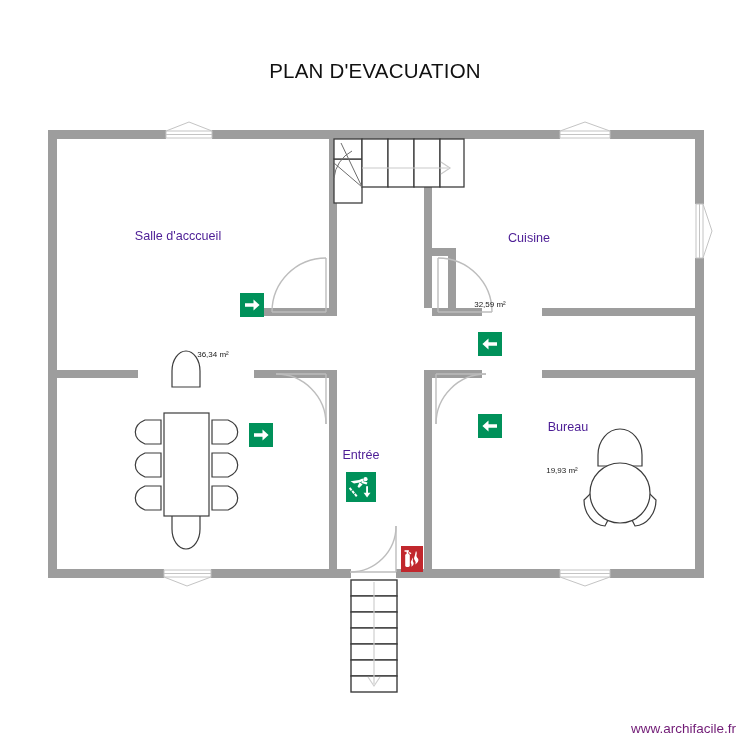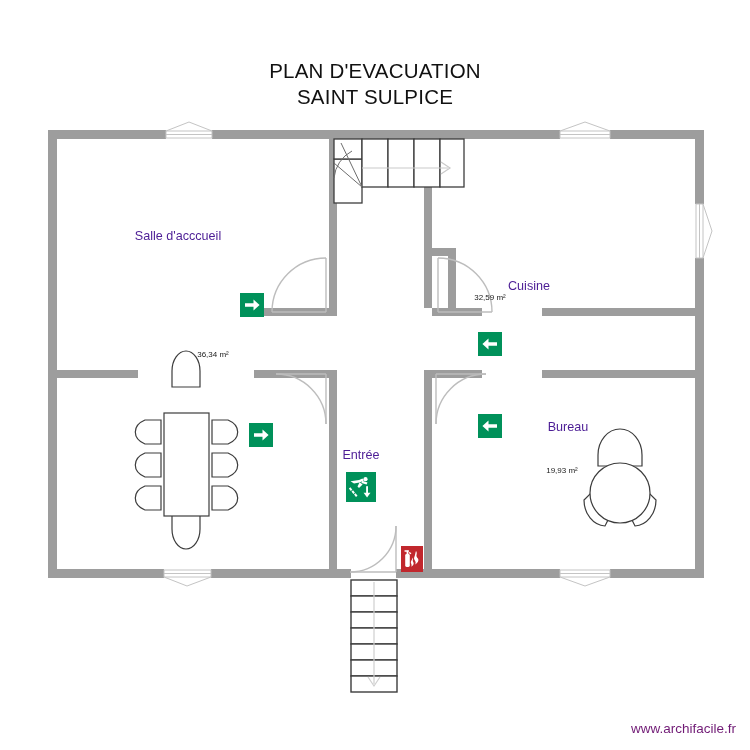--- a/index.html
+++ b/index.html
@@ -81,21 +81,20 @@
     height: 26px;
   }
 </style>
 </head>
 <body>
 
 <div id="plan-root">
 
   <div class="title-block">
     <span class="title-line">PLAN D'EVACUATION</span>
-    <span class="title-line">SAINT SULPICE</span>
   </div>
 
   <svg class="svg-layer" width="750" height="750" viewBox="0 0 750 750">
 
     <g>
 
       <rect x="48" y="130" width="118" height="9" fill="#9d9d9d"></rect>
       <rect x="212" y="130" width="348" height="9" fill="#9d9d9d"></rect>
       <rect x="610" y="130" width="94" height="9" fill="#9d9d9d"></rect>
 
@@ -256,22 +255,22 @@
       <path d="M598 455 A22 26 0 0 1 642 455 L642 466 L598 466 Z"></path>
       <path d="M584 500 A22 26 0 0 0 605 526 L612 512 L592 492 Z"></path>
       <path d="M656 500 A22 26 0 0 1 635 526 L628 512 L648 492 Z"></path>
       <circle cx="620" cy="493" r="30" fill="#ffffff"></circle>
     </g>
   </svg>
 
   <div class="room-label" style="left:178px; top:236px;">Salle d'acccueil</div>
   <div class="room-area" style="left:193px; top:354px;margin-left:20px;">36,34 m²</div>
 
-  <div class="room-label" style="left:529px; top:238px;margin-top:48px;">Cuisine</div>
-  <div class="room-area" style="left:490px; top:297px;">32,59 m²</div>
+  <div class="room-label" style="left:529px; top:238px;">Cuisine</div>
+  <div class="room-area" style="left:490px; top:304px;">32,59 m²</div>
 
   <div class="room-label" style="left:361px; top:455px;">Entrée</div>
 
   <div class="room-label" style="left:548px; top:427px;padding-left:40px;">Bureau</div>
   <div class="room-area" style="left:562px; top:470px;">19,93 m²</div>
 
   <div class="sign" style="left:252px; top:305px;">
     <svg class="sign-exit-arrow" viewBox="0 0 24 24">
       <rect x="0" y="0" width="24" height="24" fill="#00915a"></rect>
       <path d="M5 10.2 L13.5 10.2 L13.5 6.6 L19.6 12 L13.5 17.4 L13.5 13.8 L5 13.8 Z" fill="#ffffff"></path>

